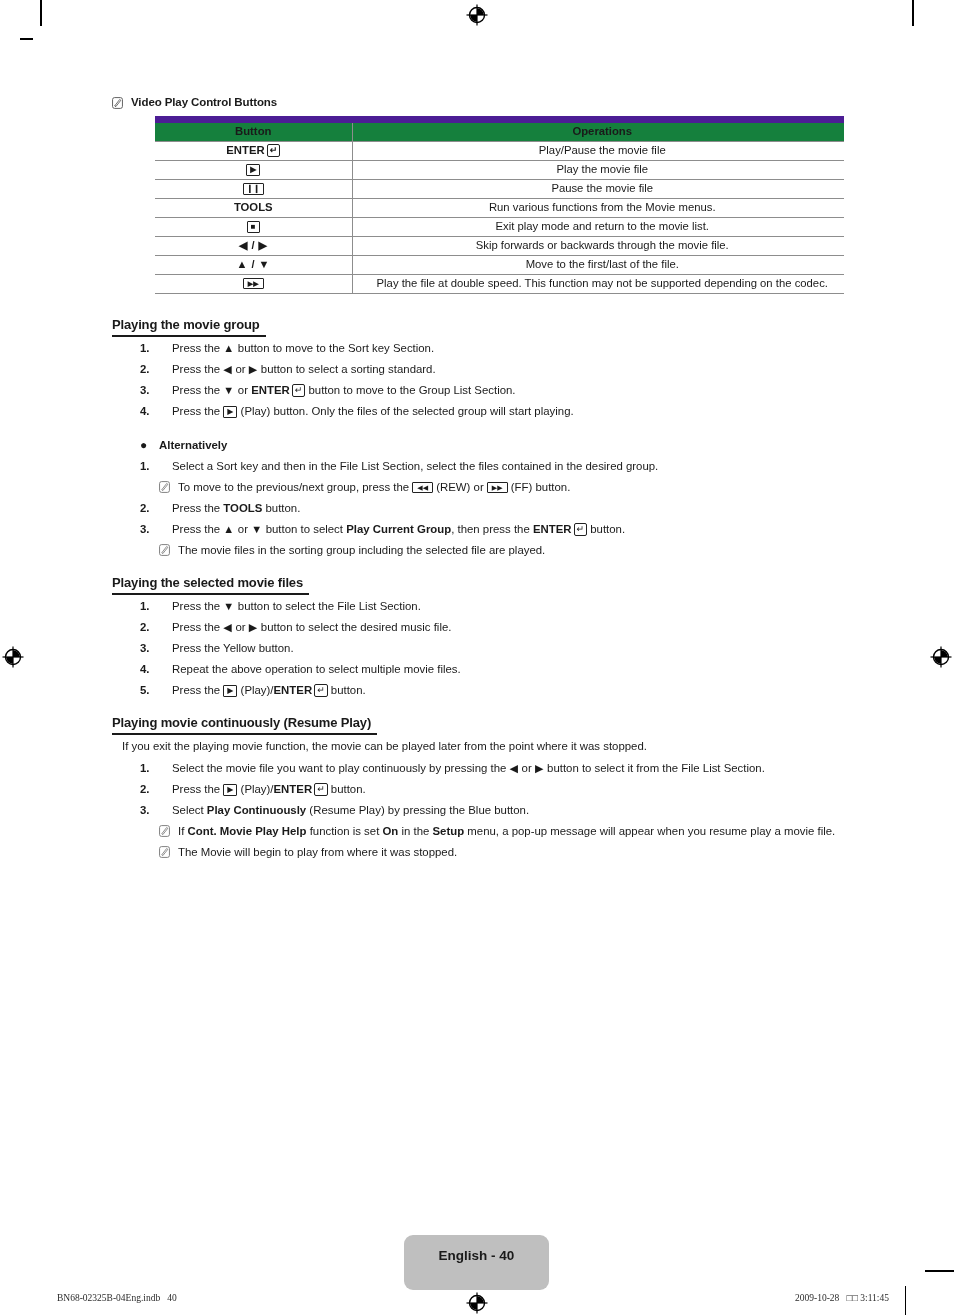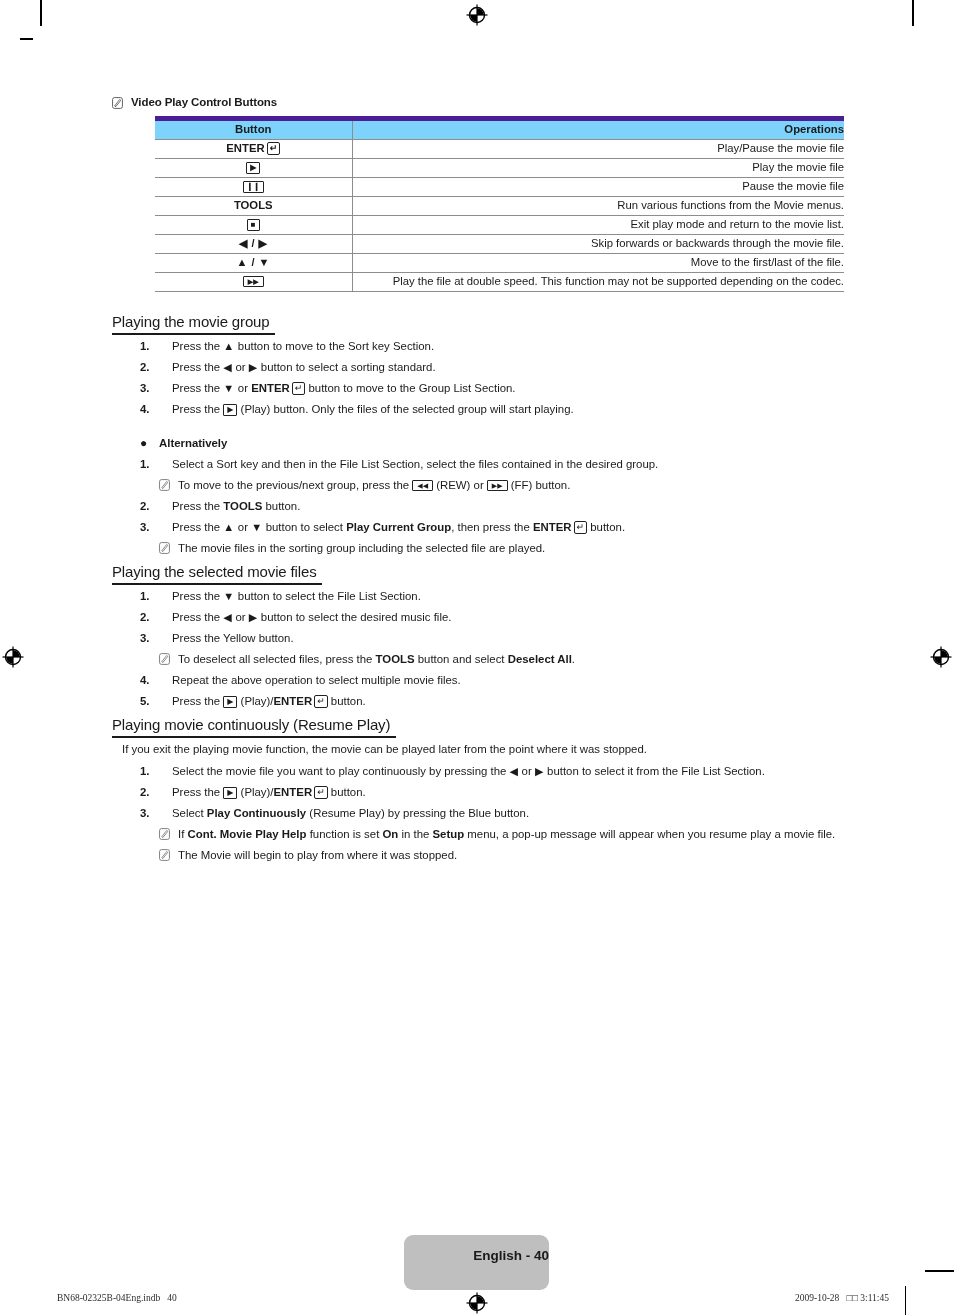--- a/index.html
+++ b/index.html
@@ -61,33 +61,33 @@
   table.ctrl-table th,
   table.ctrl-table td {
     border-top: 1px solid #8d8d8d;
     border-bottom: 1px solid #8d8d8d;
     font-size: 11.3px;
     line-height: 13px;
     padding: 2px 0 3px 0;
     height: 13px;
   }
   table.ctrl-table thead th {
-    background: #7dd3fc;
-    font-weight: bold;
-    border-top: 5px solid #4c1d95;
+    background: #15803d;
+    font-weight: bold;
+    border-top: 7px solid #4c1d95;
   }
   table.ctrl-table col.c-btn { width: 197px; }
   table.ctrl-table col.c-op  { width: 492px; }
   .cell-btn {
     text-align: center;
     border-right: 1px solid #8d8d8d;
     font-weight: bold;
   }
   .cell-op {
-    text-align: right;
+    text-align: center;
     padding-left: 8px !important;
     font-weight: normal;
   }
   thead .cell-btn, thead .cell-op { padding-top: 3px; padding-bottom: 4px; }
 
   
   .keybox {
     display: inline-block;
     border: 1px solid #222;
     border-radius: 1px;
@@ -106,30 +106,30 @@
     padding: 0px 2px 1px 2px;
     font-size: 9px;
     line-height: 10px;
     vertical-align: 1px;
     margin-left: 2px;
     background: #fff;
   }
 
   
   h2.sect {
-    font-size: 15px;
-    font-weight: normal;
+    font-size: 13px;
+    font-weight: bold;
     margin: 0 0 4px 0;
     padding: 0 0 3px 0;
     display: inline-block;
     border-bottom: 2px solid #1a1a1a;
     letter-spacing: -0.15px;
     padding-right: 6px;
   }
-  .sect-wrap { margin-top: 8px; }
+  .sect-wrap { margin-top: 16px; }
   .sect-wrap.first { margin-top: 21px; }
 
   
   .step {
     display: flex;
     align-items: flex-start;
     font-size: 11.4px;
     line-height: 14px;
     margin: 0 0 7px 0;
     padding-left: 28px;
@@ -181,21 +181,21 @@
   .page-tab {
     position: absolute;
     left: 404px;
     top: 1235px;
     width: 145px;
     height: 55px;
     background: #bfbfbf;
     border-radius: 9px;
     display: flex;
     align-items: flex-start;
-    justify-content: flex-end;
+    justify-content: center;
     padding-top: 13px;
     box-sizing: border-box;
   }
   .page-tab span {
     font-size: 13.5px;
     font-weight: bold;
     color: #1a1a1a;
   }
   .footer-left {
     position: absolute;
@@ -381,27 +381,20 @@
         <span class="txt">Press the <span class="arrow-big">▼</span> button to select the File List Section.</span>
       </div>
       <div class="step">
         <span class="num">2.</span>
         <span class="txt">Press the <span class="arrow-big">◀</span> or <span class="arrow-big">▶</span> button to select the desired music file.</span>
       </div>
       <div class="step">
         <span class="num">3.</span>
         <span class="txt">Press the Yellow button.</span>
       </div>
-      <div class="subnote">
-        <svg class="note-icon" viewBox="0 0 12 13">
-          <rect x="0.6" y="0.6" width="10.8" height="11.8" rx="2.2" ry="2.2" fill="none" stroke="#777" stroke-width="1"></rect>
-          <path d="M3 9.6 L8.4 2.6 L9.6 3.6 L4.2 10.4 Z" fill="none" stroke="#777" stroke-width="0.9"></path>
-        </svg>
-        <span class="txt">To deselect all selected files, press the <b>TOOLS</b> button and select <b>Deselect All</b>.</span>
-      </div>
       <div class="step">
         <span class="num">4.</span>
         <span class="txt">Repeat the above operation to select multiple movie files.</span>
       </div>
       <div class="step">
         <span class="num">5.</span>
         <span class="txt">Press the <span class="keybox">▶</span> (Play)/<b>ENTER</b><span class="enter-key">↵</span> button.</span>
       </div>
     </div>
   </div>

